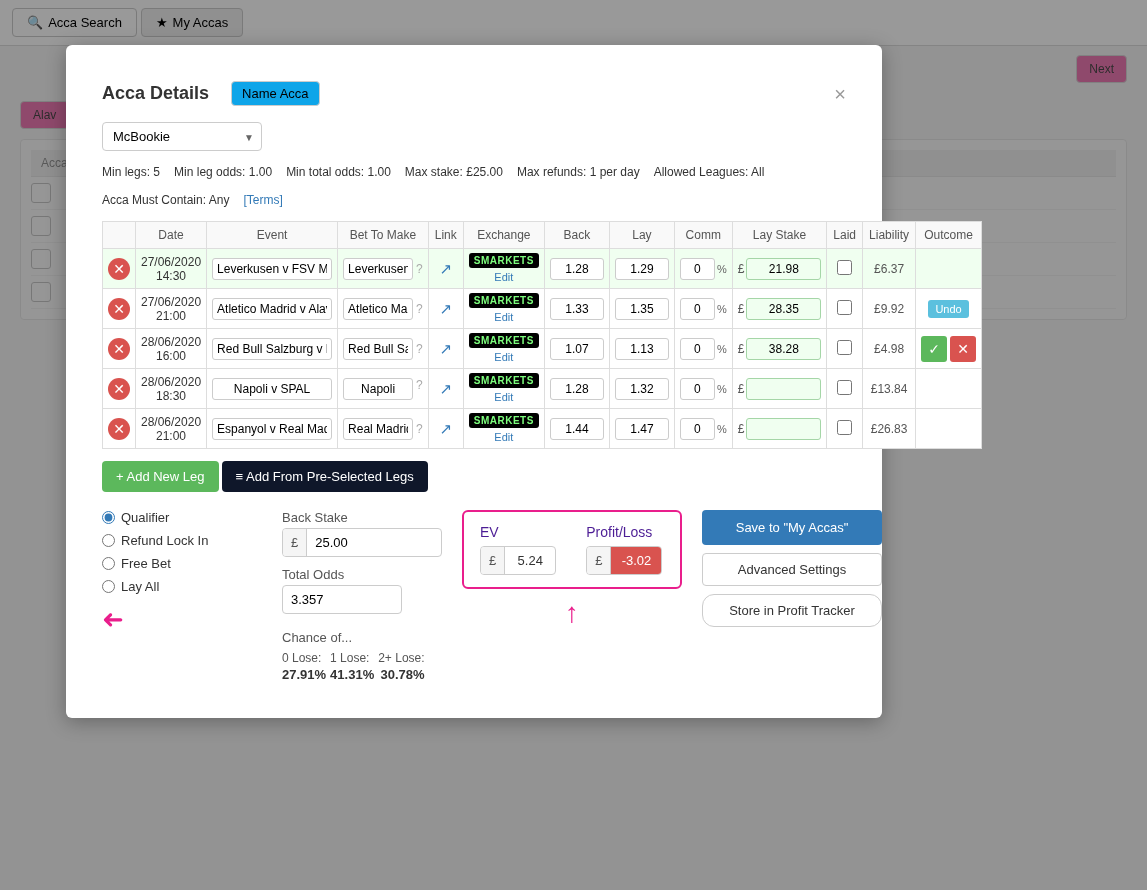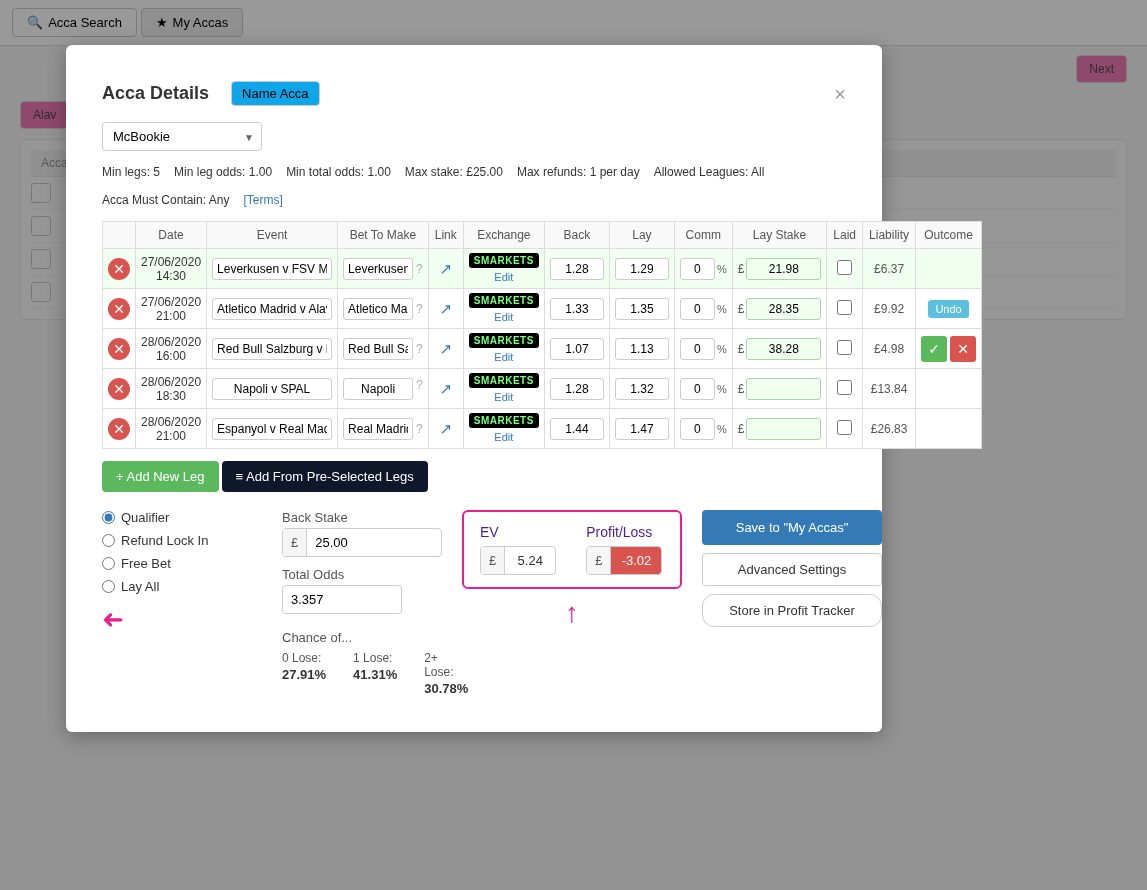--- a/index.html
+++ b/index.html
@@ -489,21 +489,21 @@
     .chance-section {
       margin-top: 6px;
     }
     .chance-title {
       font-size: 13px;
       color: #555;
       margin-bottom: 6px;
     }
     .chance-row {
       display: flex;
-      gap: 27px;
+      gap: 4px;
     }
     .chance-item { display: flex; flex-direction: column; gap: 2px; }
     .chance-item-label { font-size: 12px; color: #555; }
     .chance-item-value { font-size: 13px; font-weight: bold; text-align: right; }
 
     
     .bg-content {
       padding: 10px 20px;
     }
     .bg-table-area {

